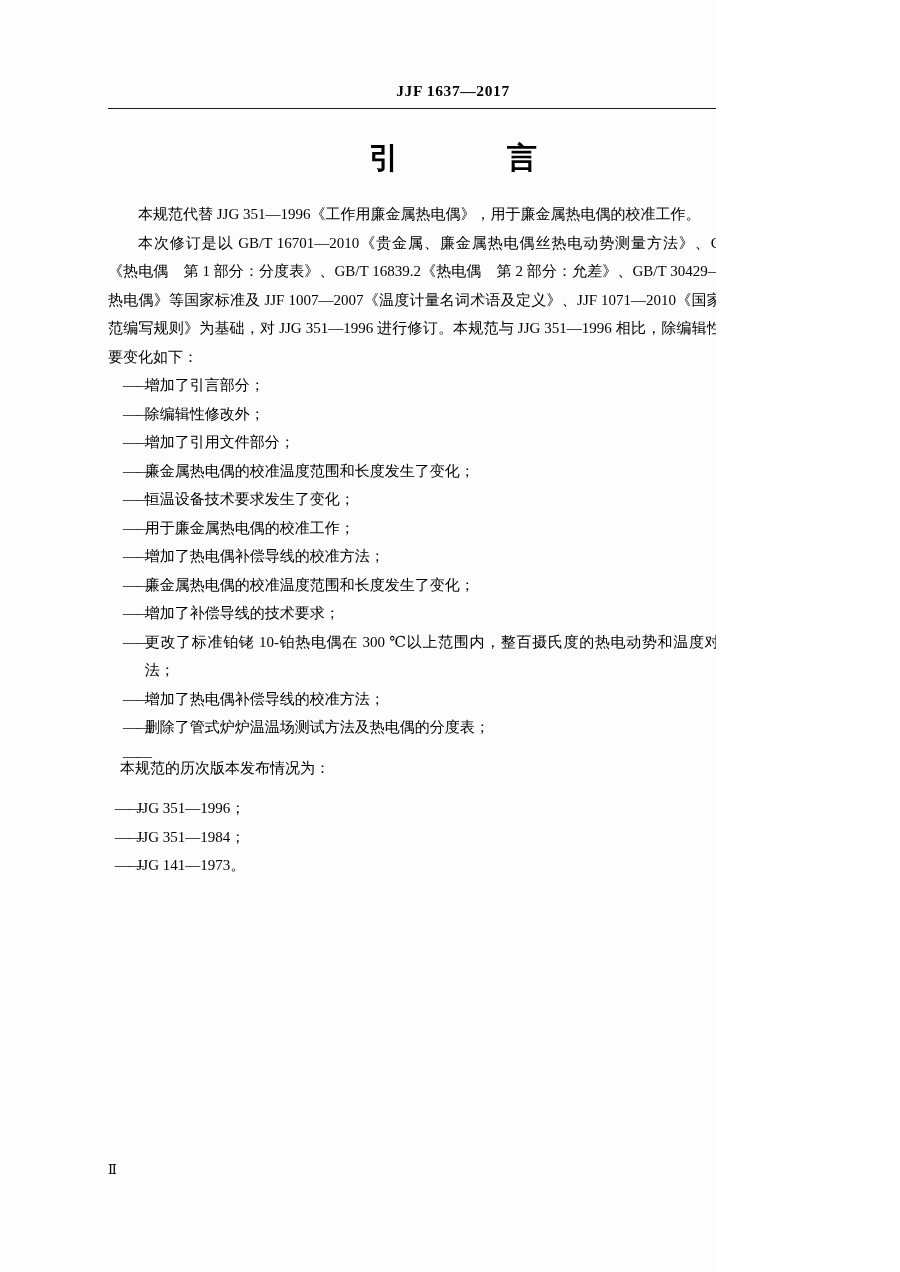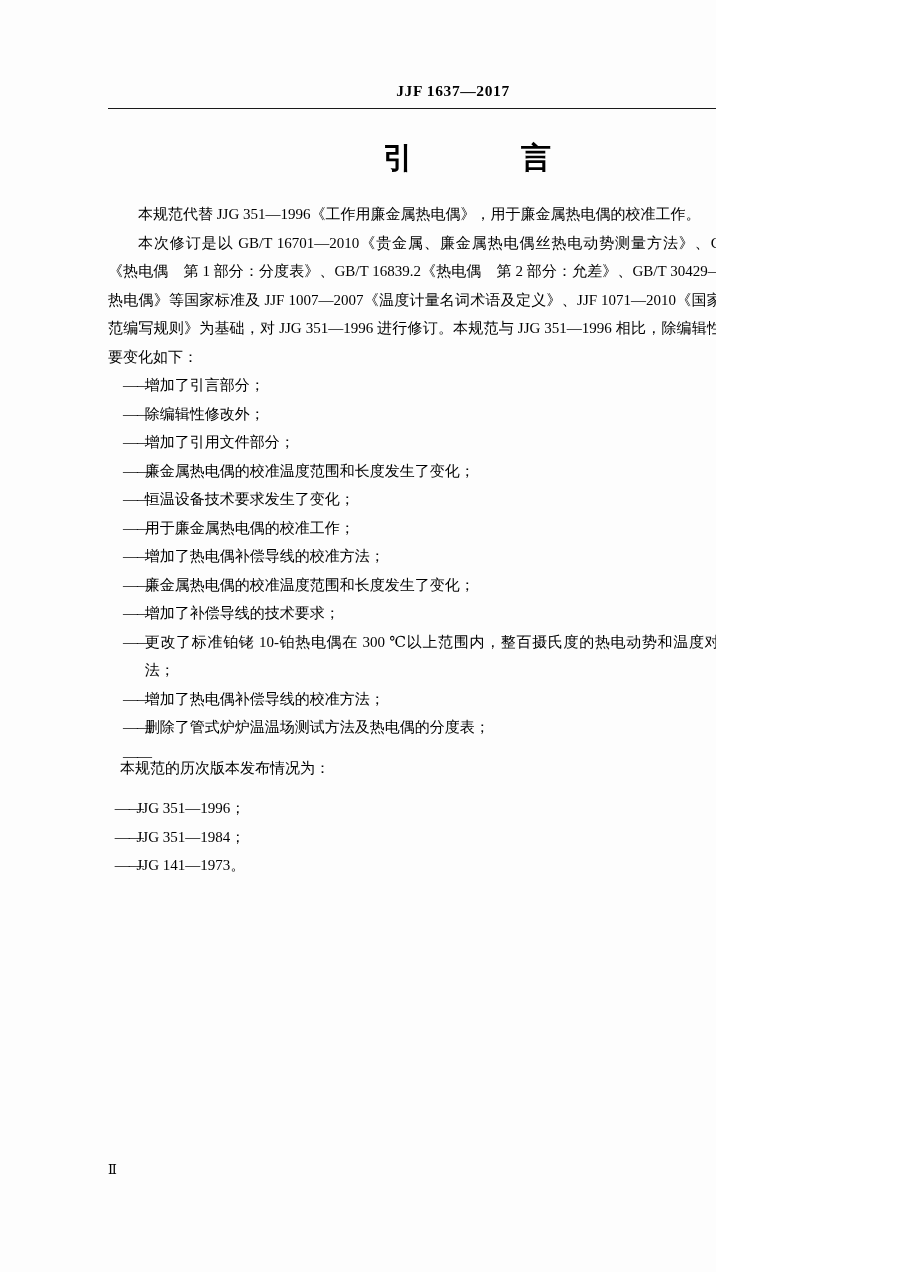--- a/index.html
+++ b/index.html
@@ -40,21 +40,21 @@
   .header-rule {
     position: absolute;
     top: 108px;
     left: 0;
     width: 690px;
     border-bottom: 1.6px solid #1a1a1a;
   }
   .title {
     position: absolute;
     top: 138px;
-    left: 14px;
+    left: 0;
     width: 690px;
     text-align: center;
     font-size: 30px;
     font-weight: bold;
     letter-spacing: 16px;
     text-indent: 16px;
     font-family: "Liberation Serif", "DejaVu Serif", serif;
   }
   .body-text {
     position: absolute;

